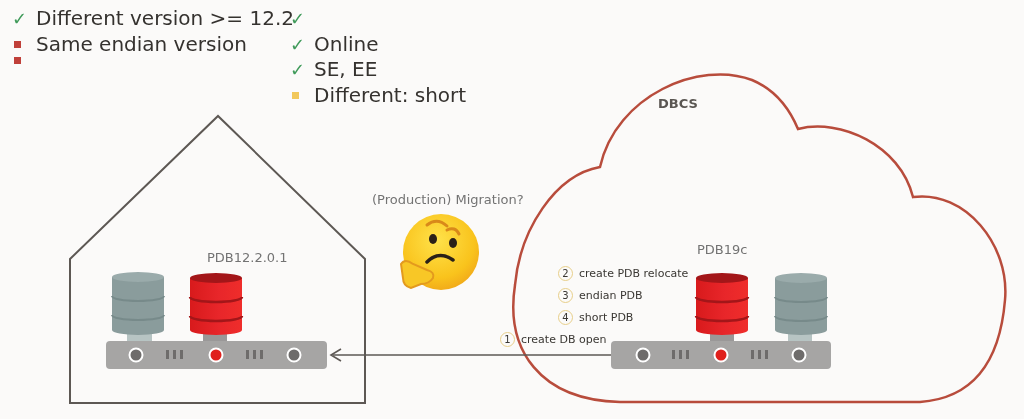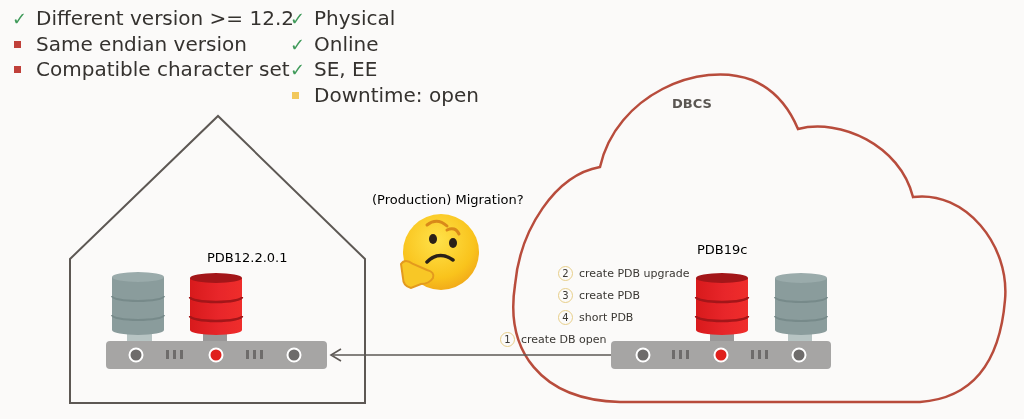--- a/index.html
+++ b/index.html
@@ -16,23 +16,23 @@
     color: #35322f;
   }
   .bullets.col1 { left: 12px; }
   .bullets.col2 { left: 290px; }
   .bullet-row { display: flex; align-items: center; white-space: nowrap; }
   .mark { width: 24px; display: inline-flex; align-items: center; justify-content: flex-start; }
   .mark .check { color: #3f9a5a; font-size: 18px; }
   .mark .sq { width: 7px; height: 7px; display: inline-block; margin-left: 2px; }
   svg.diagram { position: absolute; left: 0; top: 0; }
   .label {
-    position: absolute; font-size: 13px; color: #000000; white-space: nowrap;
-  }
-  .dbcs { position: absolute; left: 672px; top: 96px; font-size: 13px; font-weight: bold; color: #5a5652; text-align: right; }
+    position: absolute; font-size: 13px; color: #737373; white-space: nowrap;
+  }
+  .dbcs { position: absolute; left: 658px; top: 96px; font-size: 13px; font-weight: bold; color: #5a5652; text-align: right; }
   .step {
     position: absolute; display: flex; align-items: center; font-size: 11px; color: #3a3733; white-space: nowrap;
   }
   .step .num {
     width: 15px; height: 15px; border-radius: 50%;
     border: 1.5px solid #e8cf8a; background: #fbfaf9;
     display: inline-flex; align-items: center; justify-content: center;
     font-size: 10px; margin-right: 6px; color: #3a3733; box-sizing: border-box;
   }
   .emoji {
@@ -52,48 +52,46 @@
   <div class="bullet-row">
     <span class="mark">
         <span class="sq" style="background:#c0403a"></span>
       </span>
     <span>Same endian version</span>
   </div>
   <div class="bullet-row">
     <span class="mark">
         <span class="sq" style="background:#c0403a"></span>
       </span>
-    <span>Compatible character set</span>
   </div>
 </div>
 
 <div class="bullets col2">
   <div class="bullet-row">
     <span class="mark">
         <span class="check">✓</span>
       </span>
-    <span>Physical</span>
   </div>
   <div class="bullet-row">
     <span class="mark">
         <span class="check">✓</span>
       </span>
     <span>Online</span>
   </div>
   <div class="bullet-row">
     <span class="mark">
         <span class="check">✓</span>
       </span>
     <span>SE, EE</span>
   </div>
   <div class="bullet-row">
     <span class="mark">
         <span class="sq" style="background:#f2c85b"></span>
       </span>
-    <span>Downtime: open</span>
+    <span>Different: short</span>
   </div>
 </div>
 
 <svg class="diagram" width="1024" height="419" viewBox="0 0 1024 419">
   <defs>
     <linearGradient id="redgrad" x1="0" x2="1" y1="0" y2="0">
       <stop offset="0" stop-color="#d81a1c"></stop>
       <stop offset="0.55" stop-color="#e8262a"></stop>
       <stop offset="1" stop-color="#ef2d2b"></stop>
     </linearGradient>
@@ -190,25 +188,25 @@
   <path d="M4 52 Q8 46 16 52 L30 58 Q38 60 36 66 Q32 72 24 72 L14 76 Q6 74 6 66 Z" fill="#f8c726" stroke="#e39a1e" stroke-width="2"></path>
 </svg>
 
 <div class="label" style="left:190px; top:250px;margin-left:17px;">PDB12.2.0.1</div>
 <div class="label" style="left:372px; top:192px;">(Production) Migration?</div>
 <div class="dbcs">DBCS</div>
 <div class="label" style="left:697px; top:242px;">PDB19c</div>
 
 <div class="step" style="left:558px; top:266px;">
   <span class="num">2</span>
-  <span>create PDB upgrade</span>
+  <span>create PDB relocate</span>
 </div>
 <div class="step" style="left:558px; top:288px;">
   <span class="num">3</span>
-  <span>create PDB</span>
+  <span>endian PDB</span>
 </div>
 <div class="step" style="left:558px; top:310px;">
   <span class="num">4</span>
   <span>short PDB</span>
 </div>
 <div class="step" style="left:500px; top:332px;">
   <span class="num">1</span>
   <span>create DB open</span>
 </div>
 

